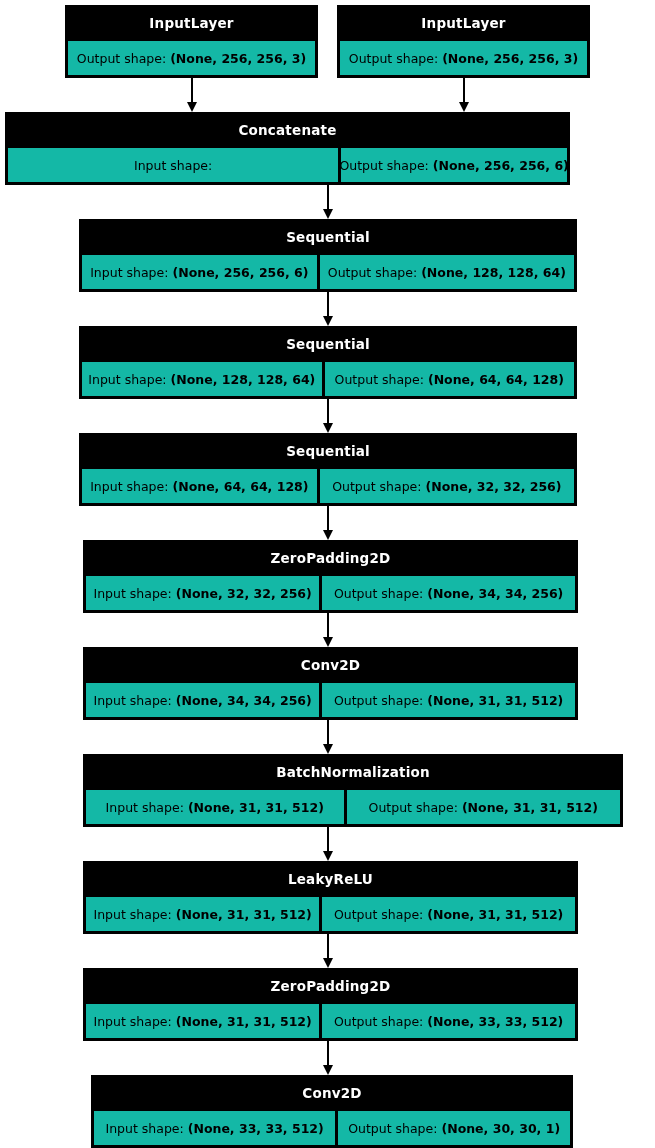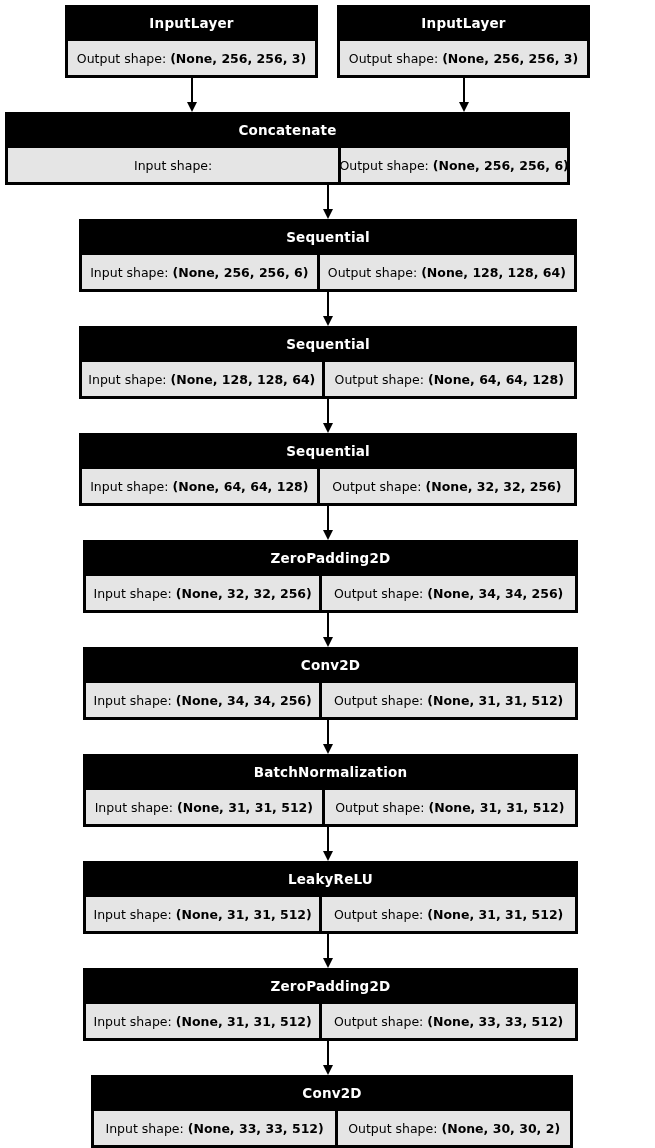--- a/index.html
+++ b/index.html
@@ -12,21 +12,21 @@
     position:absolute;height:73px;background:#000000;
     box-sizing:border-box;display:flex;flex-direction:column;
     padding:0 3px 3px 3px;
   }
   .node-title{
     flex:0 0 36px;display:flex;align-items:center;justify-content:center;
     color:#ffffff;font-weight:bold;font-size:13.5px;letter-spacing:.2px;
   }
   .node-cells{flex:1;display:flex;gap:3px;min-height:0;}
   .cell{
-    background:#e5e5e5;color:#000000;
+    background:#14b8a6;color:#000000;
     display:flex;align-items:center;justify-content:center;gap:4px;
     font-size:12.5px;white-space:nowrap;overflow:hidden;min-width:0;
   }
   .cell .val{font-weight:bold;}
   .edge{position:absolute;width:0;}
   .edge-line{position:absolute;left:-1px;top:0;width:2px;background:#000000;}
   .edge-head{
     position:absolute;left:-5px;width:0;height:0;
     border-left:5px solid transparent;border-right:5px solid transparent;
     border-top:10px solid #000000;
@@ -133,21 +133,21 @@
         <span>Input shape:</span>
         <span class="val">(None, 34, 34, 256)</span>
       </div>
       <div class="cell" style="flex:52;">
         <span>Output shape:</span>
         <span class="val">(None, 31, 31, 512)</span>
       </div>
     </div>
   </div>
 
-  <div class="node" style="left:83px;top:754px;width:495px;">
+  <div class="node" style="left:83px;top:754px;width:540px;">
     <div class="node-title">BatchNormalization</div>
     <div class="node-cells">
       <div class="cell" style="flex:48.5;">
         <span>Input shape:</span>
         <span class="val">(None, 31, 31, 512)</span>
       </div>
       <div class="cell" style="flex:51.5;">
         <span>Output shape:</span>
         <span class="val">(None, 31, 31, 512)</span>
       </div>
@@ -184,21 +184,21 @@
 
   <div class="node" style="left:91px;top:1075px;width:482px;">
     <div class="node-title">Conv2D</div>
     <div class="node-cells">
       <div class="cell" style="flex:51;">
         <span>Input shape:</span>
         <span class="val">(None, 33, 33, 512)</span>
       </div>
       <div class="cell" style="flex:49;">
         <span>Output shape:</span>
-        <span class="val">(None, 30, 30, 2)</span>
+        <span class="val">(None, 30, 30, 1)</span>
       </div>
     </div>
   </div>
 
   <div class="edge" style="left:192px;top:78px;height:34px;">
     <div class="edge-line" style="height:24px;"></div>
     <div class="edge-head" style="top:24px;"></div>
   </div>
   <div class="edge" style="left:464px;top:78px;height:34px;">
     <div class="edge-line" style="height:24px;"></div>

